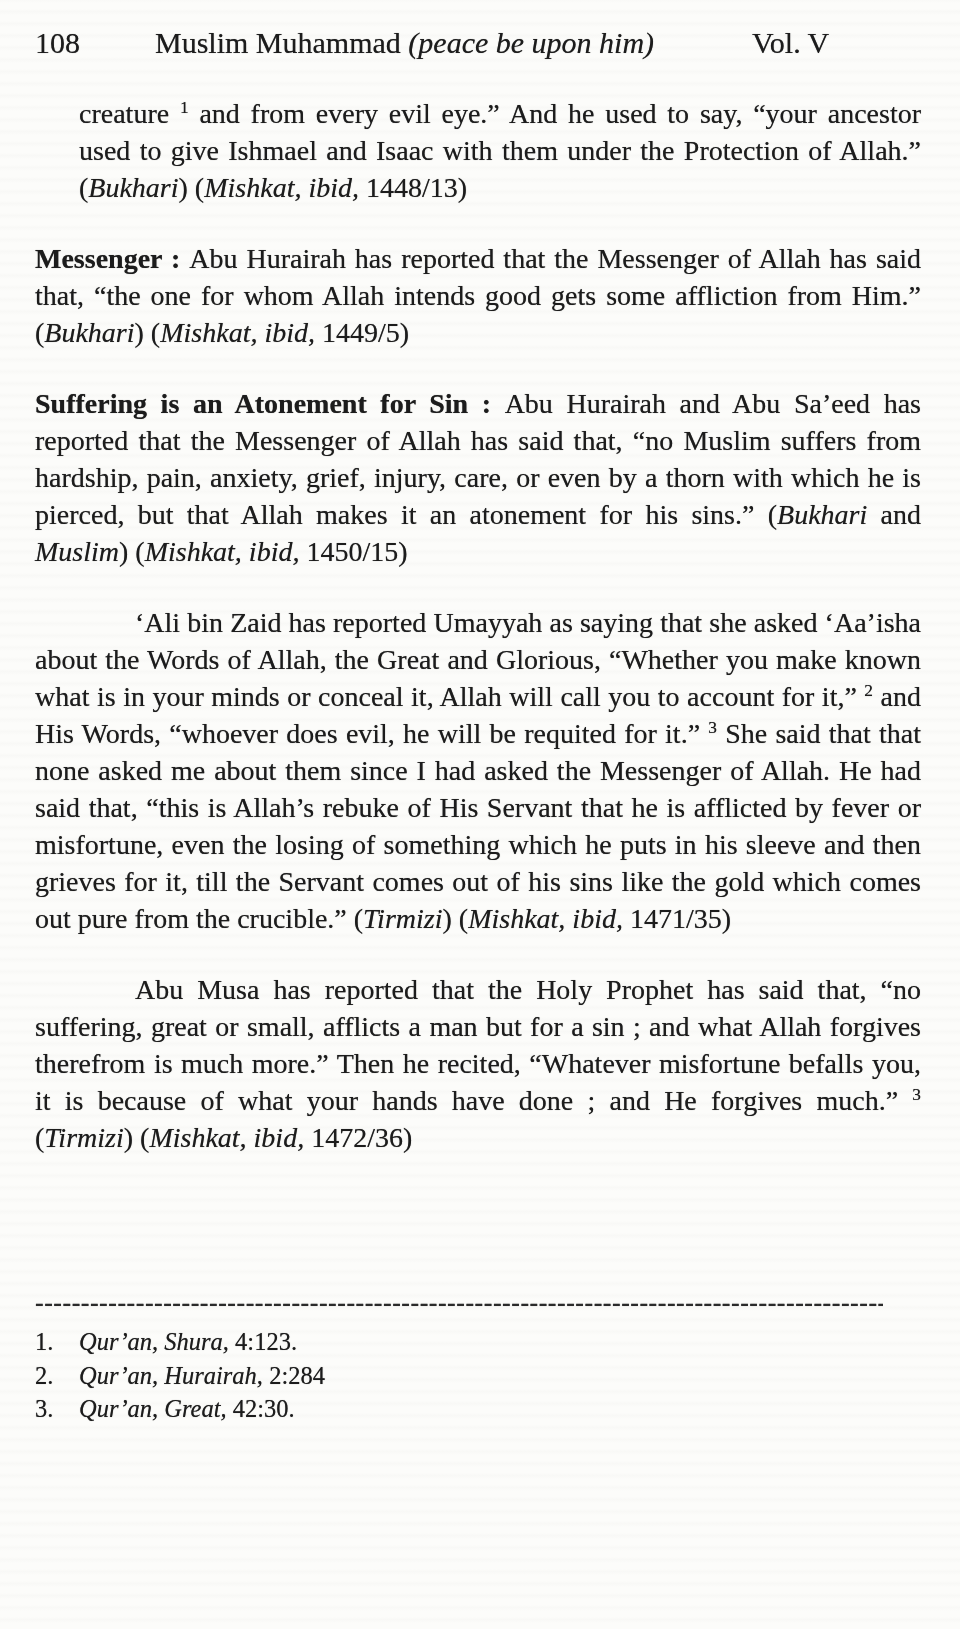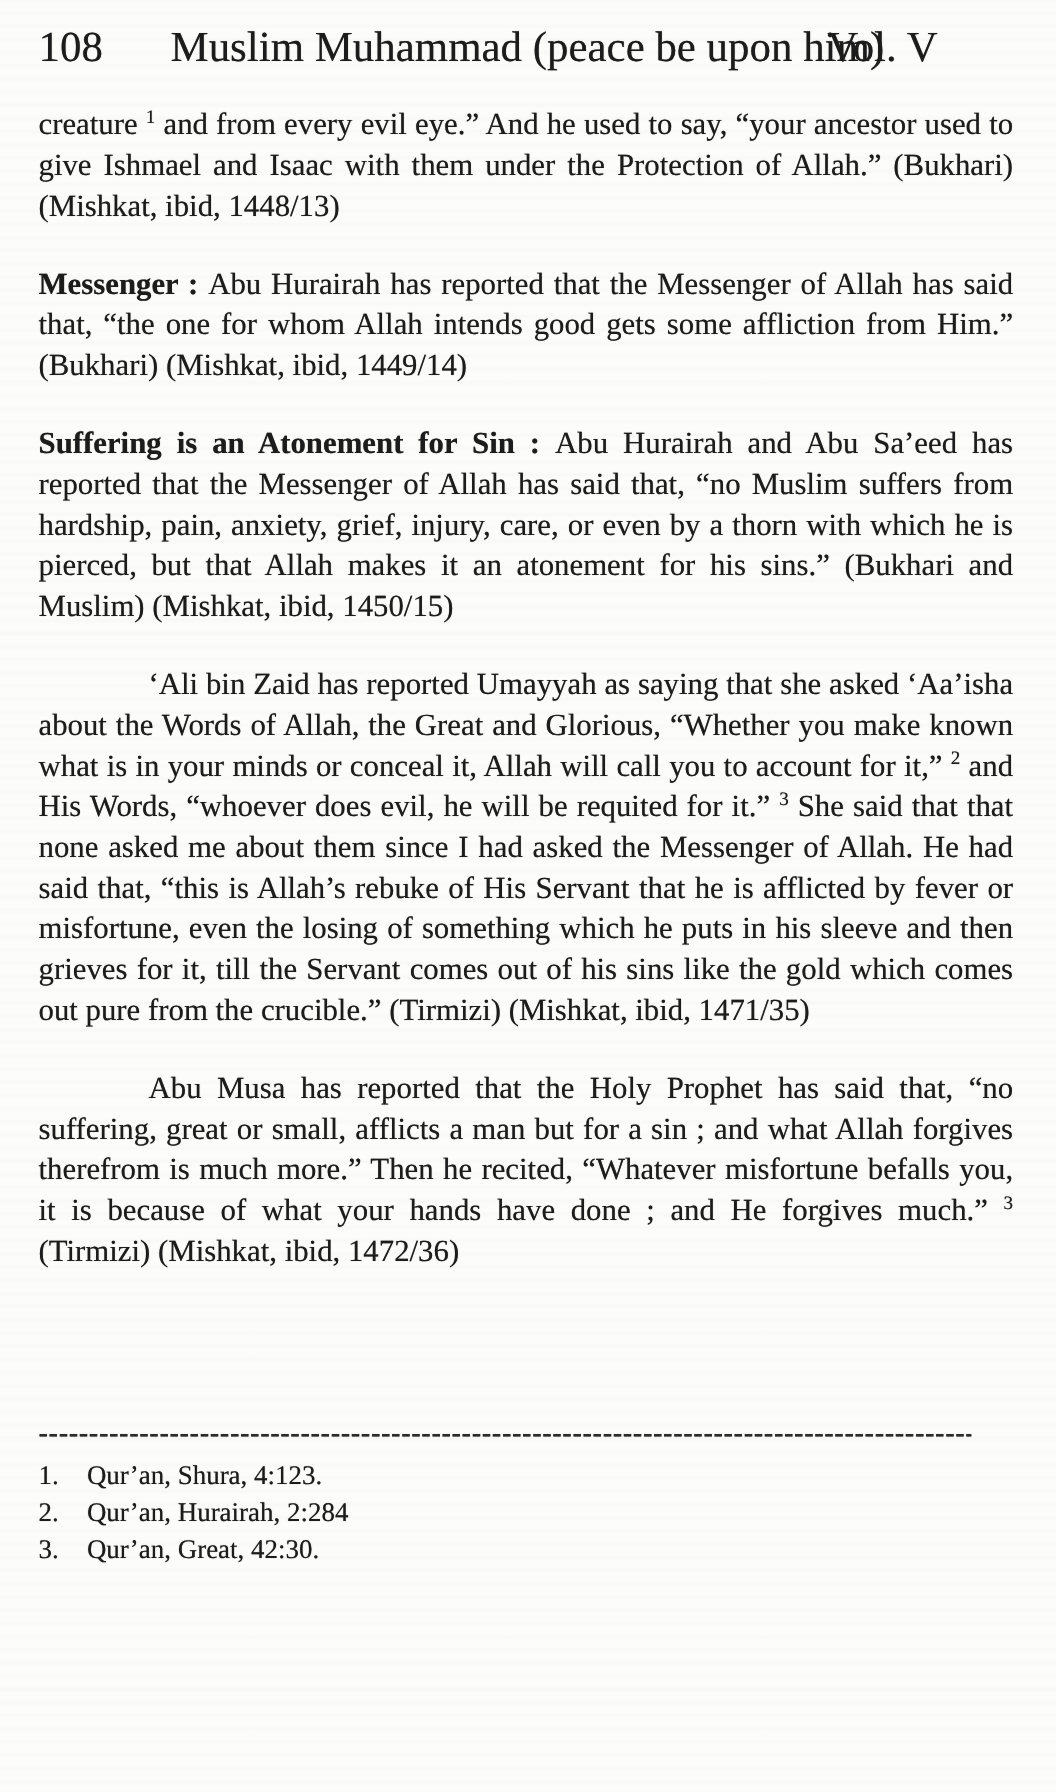--- a/index.html
+++ b/index.html
@@ -14,40 +14,40 @@
       rgba(120,120,115,0.0) 9px, rgba(120,120,115,0.03) 12px);
     color: #1c1c1c;
     font-family: "Liberation Serif", "DejaVu Serif", serif;
     overflow: hidden;
     text-shadow: 0 0 0.7px rgba(45,45,45,0.75);
   }
   .page-header {
     position: absolute;
     top: 26px; left: 0; right: 0;
     height: 40px;
-    font-size: 39px;
+    font-size: 30px;
     line-height: 34px;
     white-space: nowrap;
     padding-left: 44px;
   }
   .page-number { position: absolute; left: 35px; }
   .running-title { position: absolute; left: 155px; }
   .volume-label { position: absolute; left: 752px; }
   .body-text {
     position: absolute;
     top: 95px; left: 35px;
     width: 886px;
     font-size: 28px;
     line-height: 37px;
     text-align: justify;
   }
   .body-text p { margin: 34px 0 0 0; }
-  .body-text p:first-child { margin-top: 0; }
+  .body-text p:first-child { margin-top: 0; margin-left: 44px; }
   .body-text p.indent { text-indent: 100px; }
-  .it { }
+  .it { font-style: italic; }
   .bd { font-weight: bold; }
   sup {
     font-size: 0.62em;
     line-height: 0;
     vertical-align: super;
   }
   .footnotes-section {
     position: absolute;
     top: 1295px; left: 35px;
     width: 848px;
@@ -77,21 +77,21 @@
 <div class="page">
 
   <div class="page-header">
     <span class="page-number">108</span>
     <span class="running-title"><span>Muslim Muhammad </span><span class="it">(peace be upon him)</span></span>
     <span class="volume-label">Vol. V</span>
   </div>
 
   <div class="body-text">
       <p class=""><span>creature </span><sup>1</sup><span> and from every evil eye.” And he used to say, “your ancestor used to give Ishmael and Isaac with them under the Protection of Allah.” (</span><span class="it">Bukhari</span><span>) (</span><span class="it">Mishkat, ibid,</span><span> 1448/13)</span></p>
-      <p class=""><span class="bd">Messenger : </span><span>Abu Hurairah has reported that the Messenger of Allah has said that, “the one for whom Allah intends good gets some affliction from Him.” (</span><span class="it">Bukhari</span><span>) (</span><span class="it">Mishkat, ibid,</span><span> 1449/14)</span></p>
+      <p class=""><span class="bd">Messenger : </span><span>Abu Hurairah has reported that the Messenger of Allah has said that, “the one for whom Allah intends good gets some affliction from Him.” (</span><span class="it">Bukhari</span><span>) (</span><span class="it">Mishkat, ibid,</span><span> 1449/5)</span></p>
       <p class=""><span class="bd">Suffering is an Atonement for Sin : </span><span>Abu Hurairah and Abu Sa’eed has reported that the Messenger of Allah has said that, “no Muslim suffers from hardship, pain, anxiety, grief, injury, care, or even by a thorn with which he is pierced, but that Allah makes it an atonement for his sins.” (</span><span class="it">Bukhari</span><span> and </span><span class="it">Muslim</span><span>) (</span><span class="it">Mishkat, ibid,</span><span> 1450/15)</span></p>
       <p class="indent"><span>‘Ali bin Zaid has reported Umayyah as saying that she asked ‘Aa’isha about the Words of Allah, the Great and Glorious, “Whether you make known what is in your minds or conceal it, Allah will call you to account for it,” </span><sup>2</sup><span> and His Words, “whoever does evil, he will be requited for it.” </span><sup>3</sup><span> She said that that none asked me about them since I had asked the Messenger of Allah. He had said that, “this is Allah’s rebuke of His Servant that he is afflicted by fever or misfortune, even the losing of something which he puts in his sleeve and then grieves for it, till the Servant comes out of his sins like the gold which comes out pure from the crucible.” (</span><span class="it">Tirmizi</span><span>) (</span><span class="it">Mishkat, ibid,</span><span> 1471/35)</span></p>
       <p class="indent"><span>Abu Musa has reported that the Holy Prophet has said that, “no suffering, great or small, afflicts a man but for a sin ; and what Allah forgives therefrom is much more.” Then he recited, “Whatever misfortune befalls you, it is because of what your hands have done ; and He forgives much.” </span><sup>3</sup><span> (</span><span class="it">Tirmizi</span><span>) (</span><span class="it">Mishkat, ibid,</span><span> 1472/36)</span></p>
     </div>
 
   <div class="footnotes-section">
     <div class="footnote-separator">--------------------------------------------------------------------------------------------------------------</div>
     <div class="footnote-list">
         <div class="footnote-row">
           <span class="footnote-number">1.</span>

